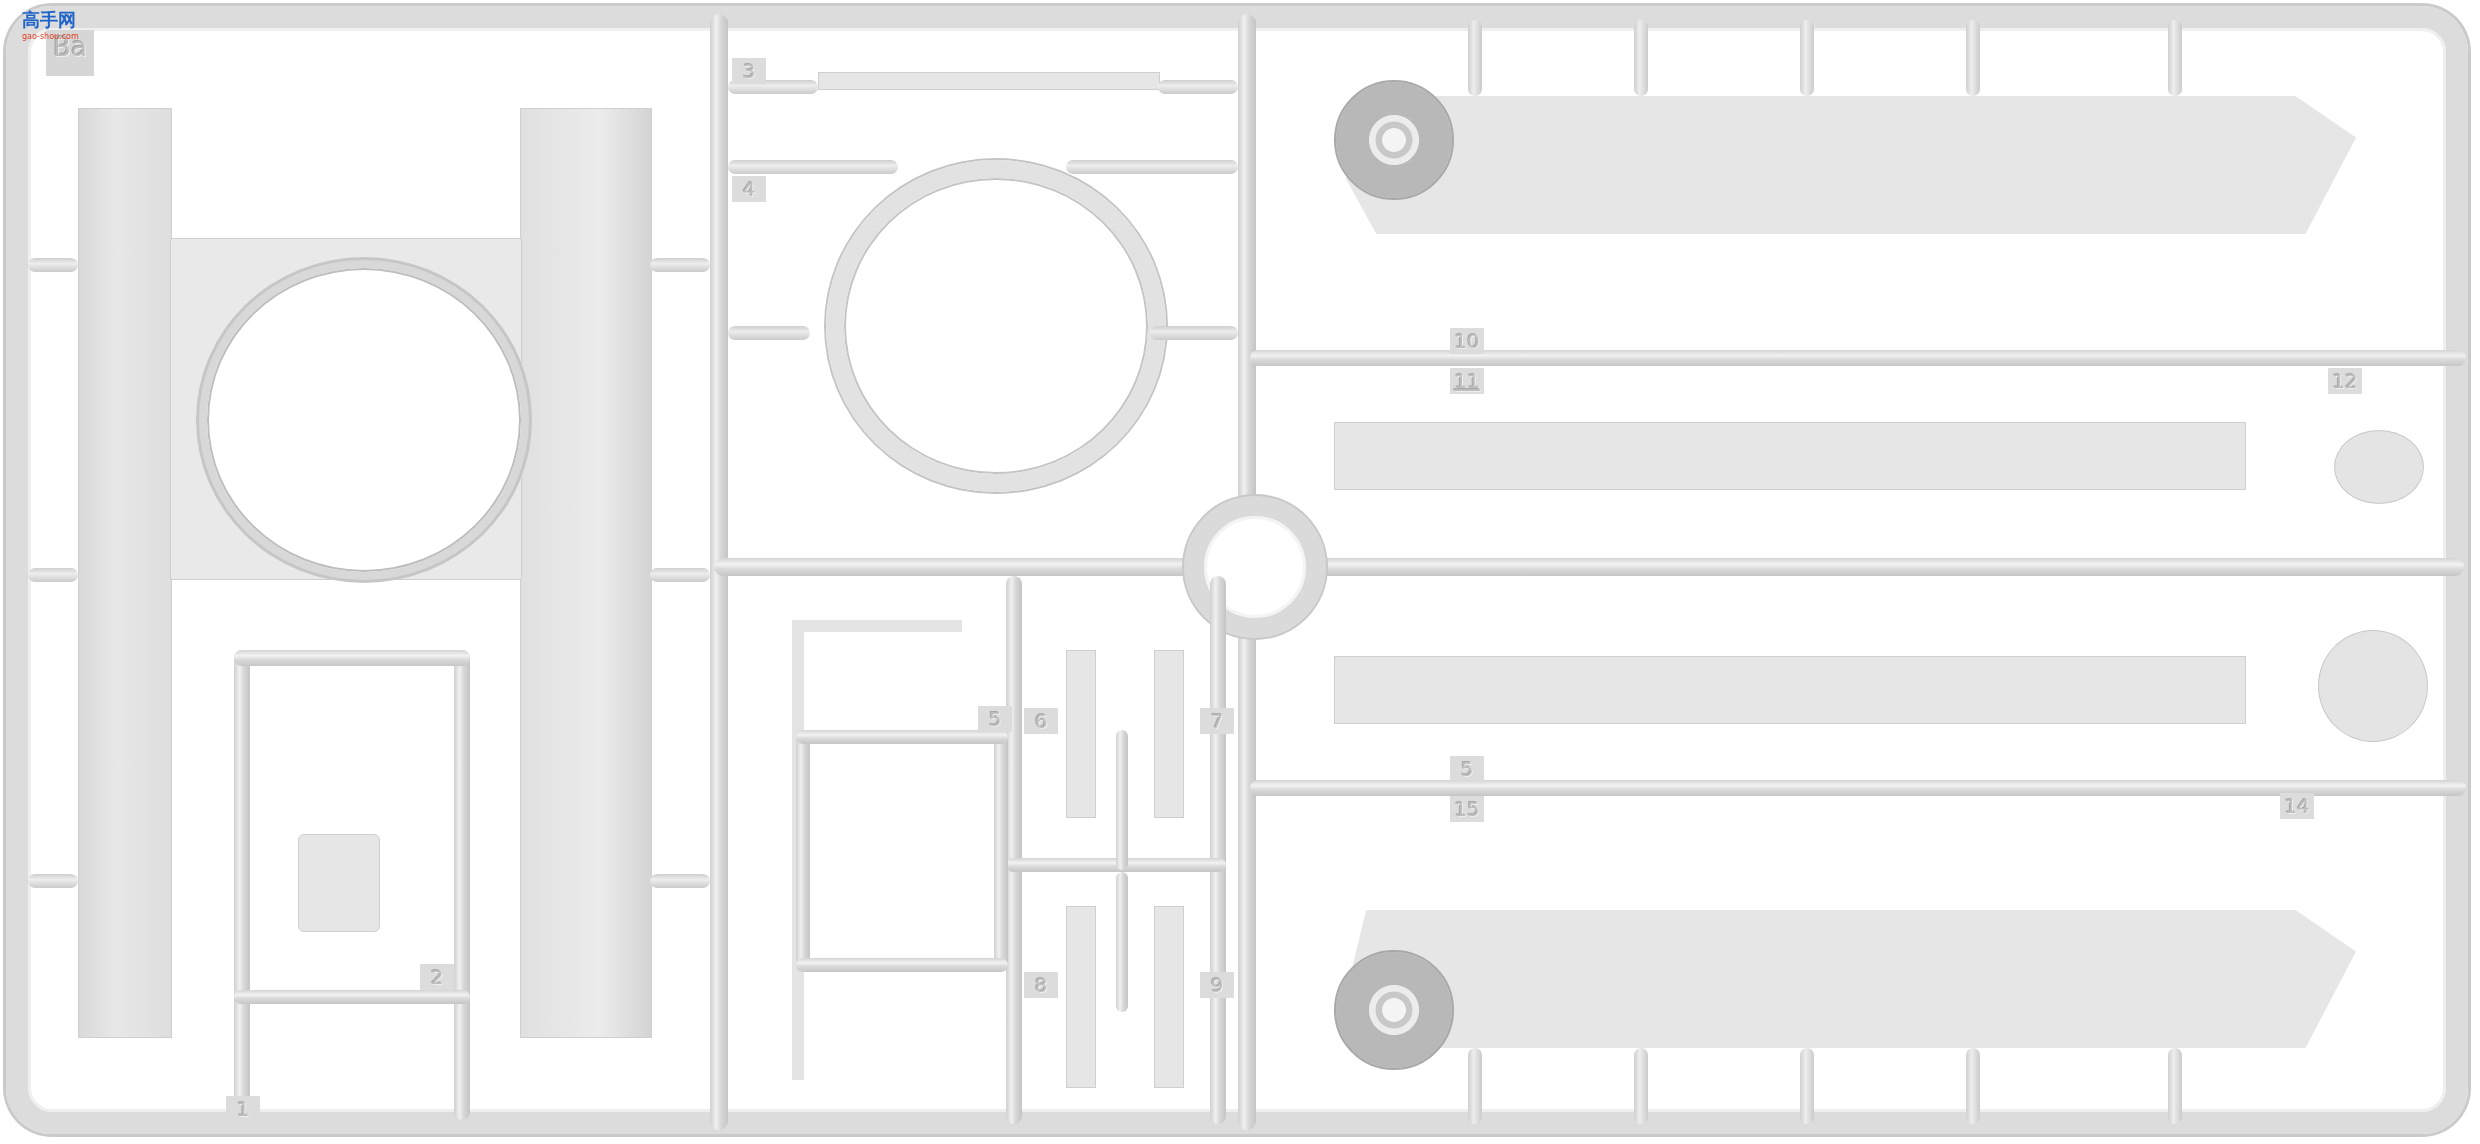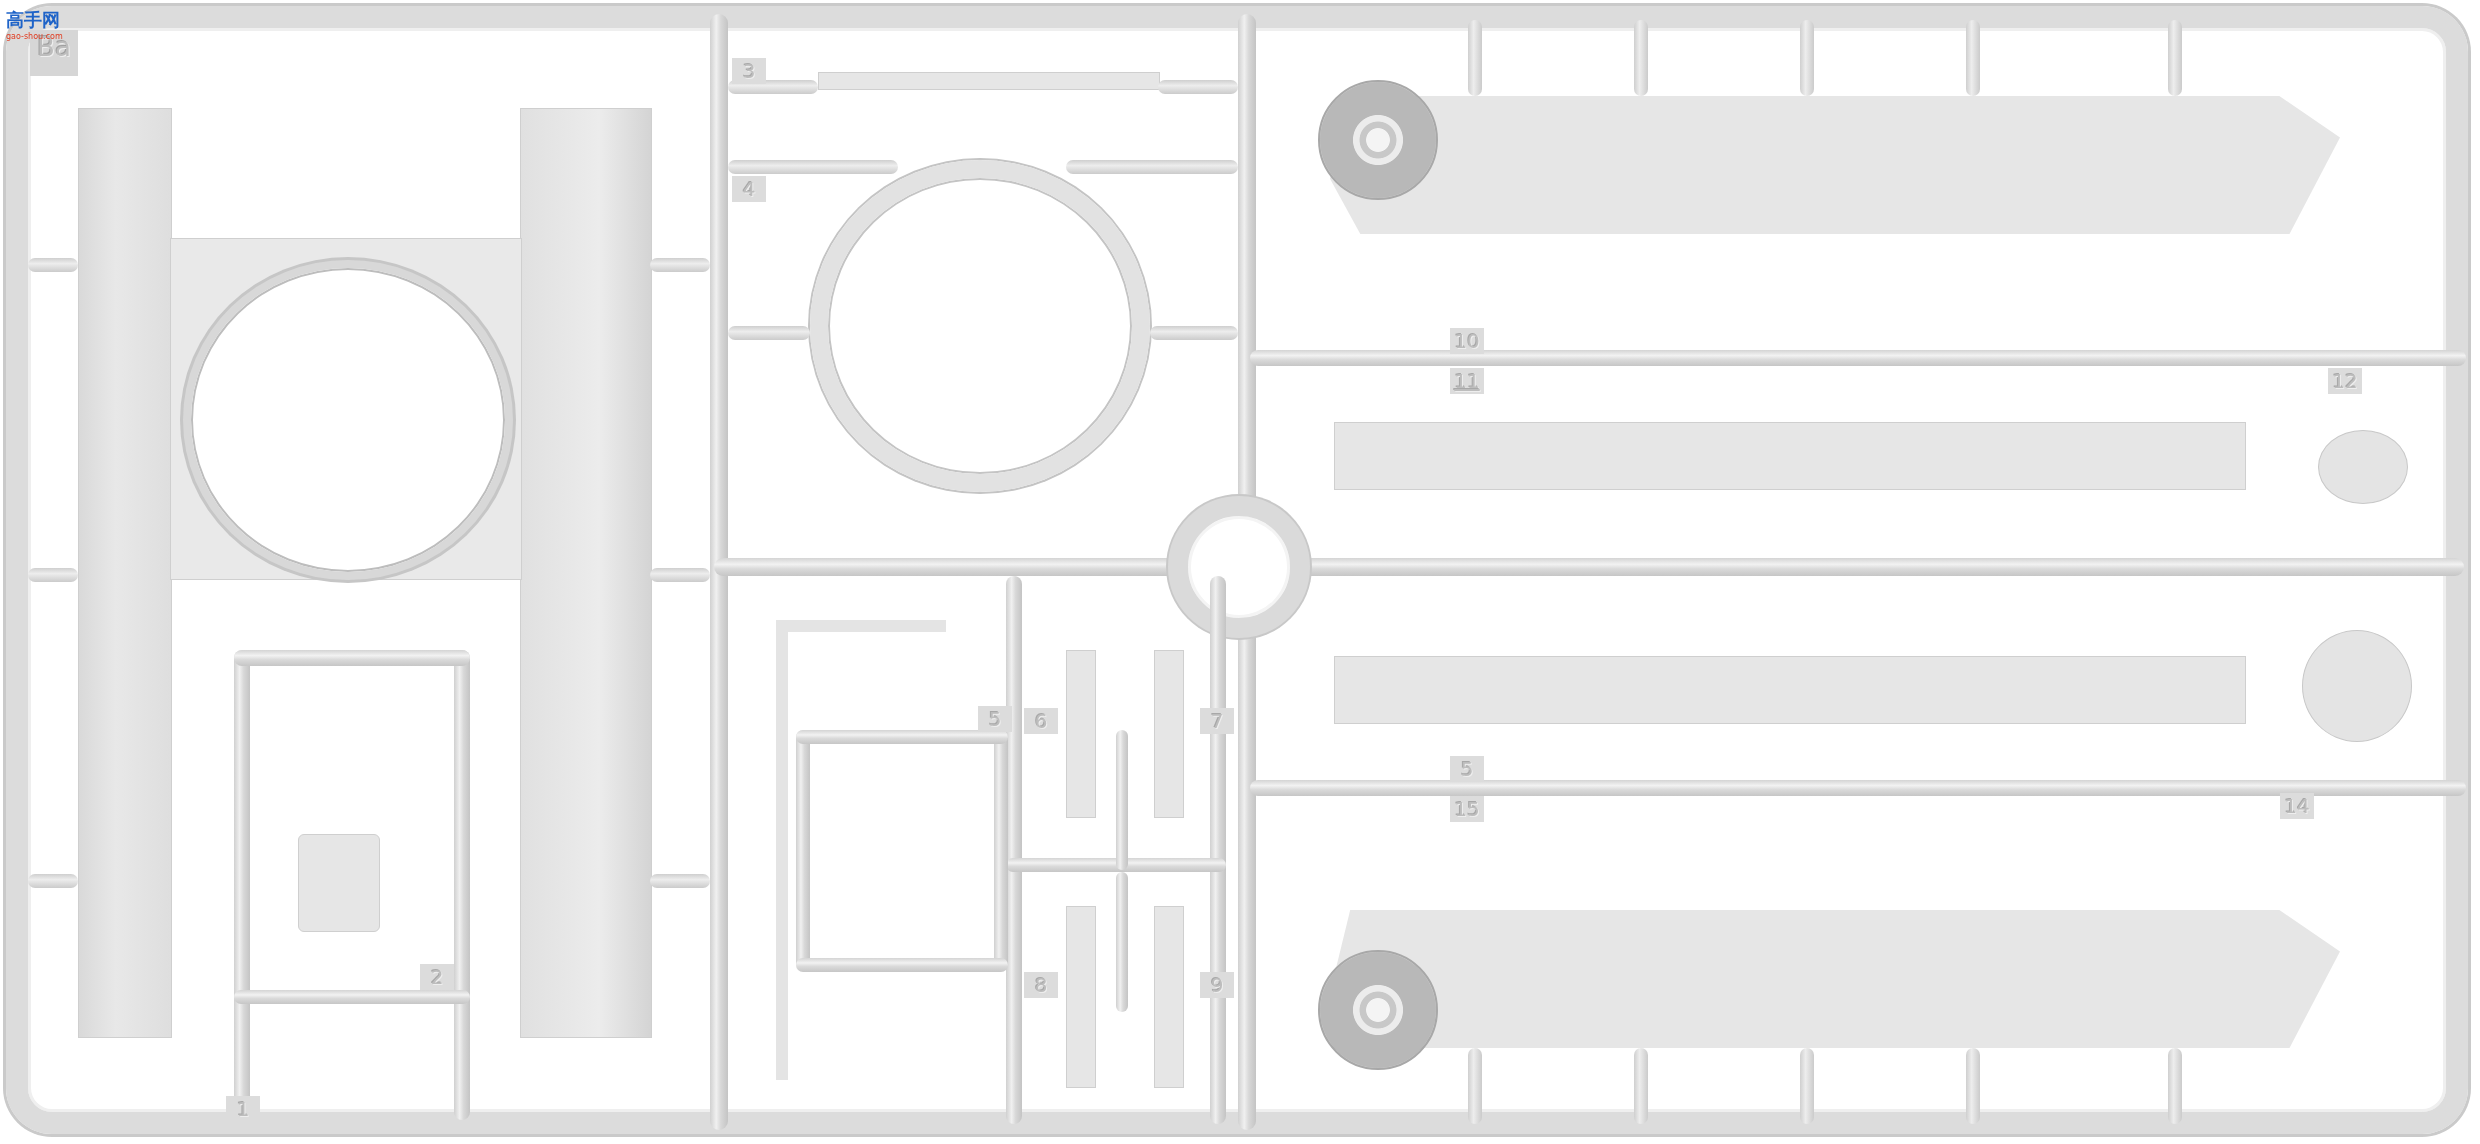--- a/index.html
+++ b/index.html
@@ -1,17 +1,17 @@
 <!DOCTYPE html>
 <html><head>
 <meta charset="utf-8">
 <style>
   html,body{margin:0;padding:0;background:#ffffff;}
   body{width:2480px;height:1144px;position:relative;overflow:hidden;font-family:"DejaVu Sans",sans-serif;}
-  .abs{position:absolute;}
+  .abs{position:absolute;margin-left:16px;}
   .rail{position:absolute;background:linear-gradient(to bottom,#d4d4d4 0%,#f2f2f2 35%,#dadada 60%,#c6c6c6 100%);border-radius:10px;}
   .railv{position:absolute;background:linear-gradient(to right,#d0d0d0 0%,#f0f0f0 35%,#d8d8d8 60%,#c4c4c4 100%);border-radius:10px;}
   .gate{position:absolute;background:linear-gradient(to right,#cfcfcf,#ededed 40%,#cbcbcb);border-radius:9px;}
   .gateh{position:absolute;background:linear-gradient(to bottom,#cfcfcf,#ededed 40%,#cbcbcb);border-radius:9px;}
   .tag{position:absolute;background:#dcdcdc;color:#bdbdbd;font-size:20px;text-align:center;line-height:26px;width:34px;height:26px;text-shadow:1px 1px 0 #eeeeee,-1px -1px 0 #a8a8a8;}
   .part{position:absolute;background:#e6e6e6;border:1px solid #cfcfcf;}
   .frame{position:absolute;left:6px;top:6px;width:2462px;height:1128px;border:22px solid #dcdcdc;border-radius:46px;box-sizing:border-box;box-shadow:inset 0 0 0 3px #efefef, 0 0 0 3px #cacaca;}
 </style>
 </head>
 <body>

